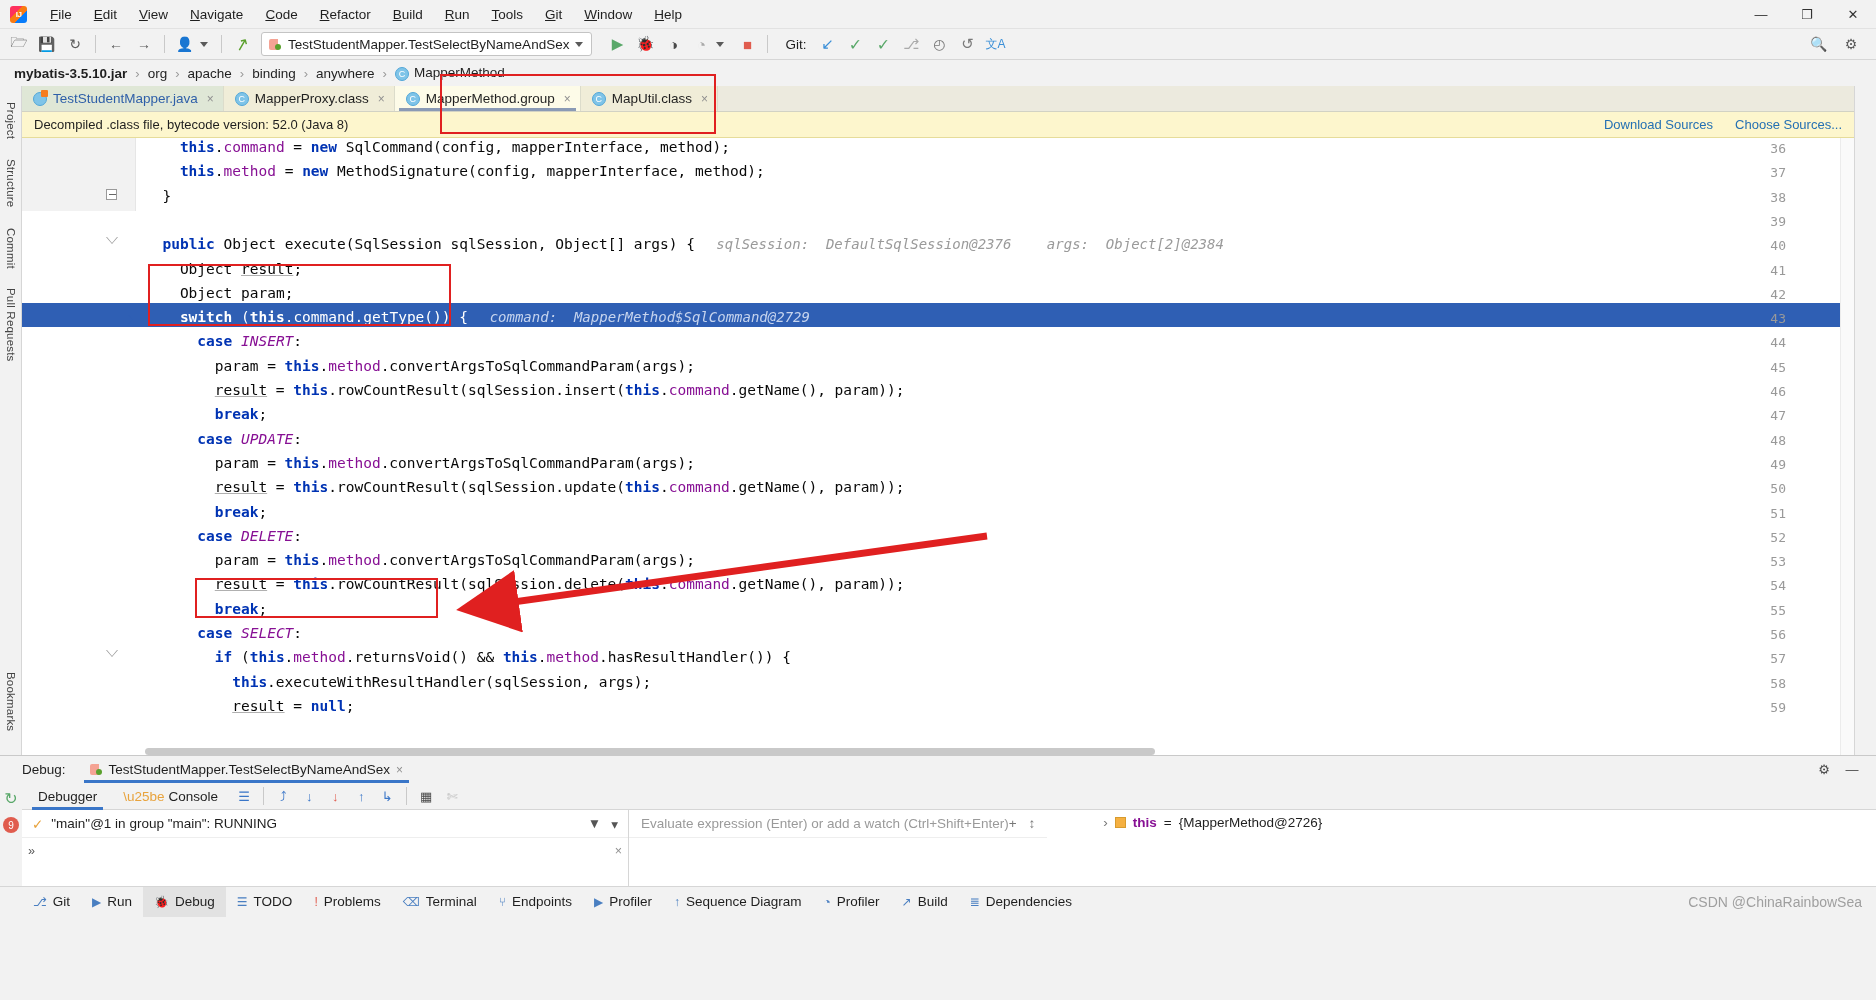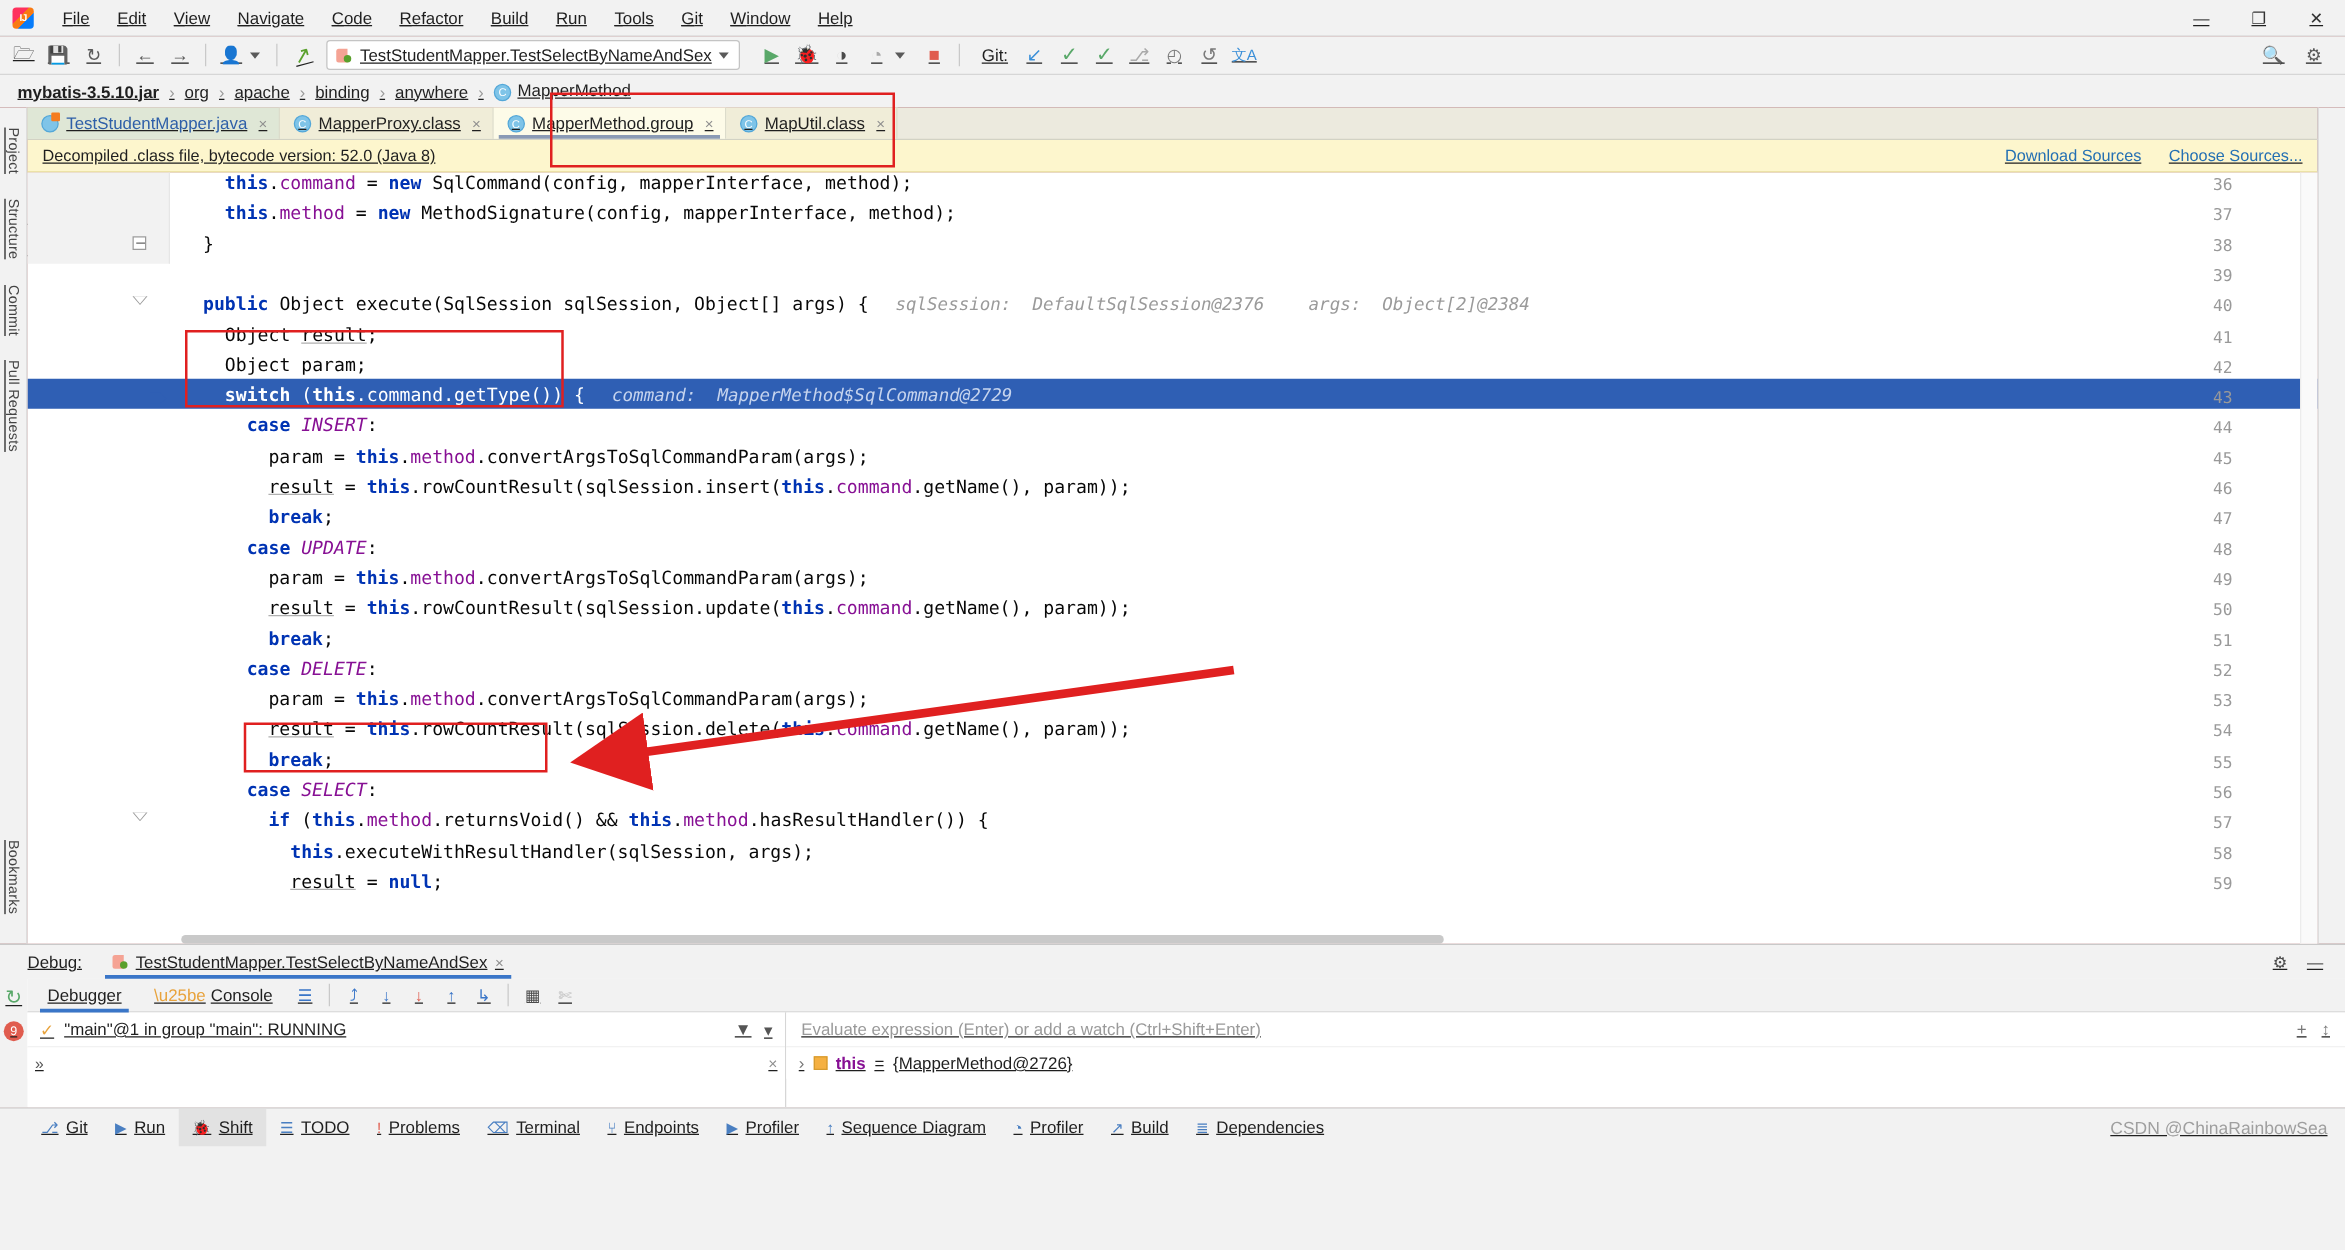--- a/index.html
+++ b/index.html
@@ -6,21 +6,21 @@
   html, body { margin:0; padding:0; }
   body {
     width: 1876px; height: 1000px;
     font-family: "Liberation Sans", sans-serif;
     font-size: 13px;
     color: #1f1f1f;
     background: #f2f2f2;
     overflow: hidden;
     position: relative;
   }
-  .ide { width:1876px; height:916px; display:flex; flex-direction:column; background:#7f1d1d;text-decoration:underline; }
+  .ide { width:1876px; height:916px; display:flex; flex-direction:column; background:#84cc16; }
 
   
   .titlebar {
     height: 29px; display:flex; align-items:center;
     background:#f2f2f2; border-bottom:1px solid #e2e2e2;
     position:relative; flex:0 0 29px;
   }
   .app-logo {
     width:17px; height:17px; margin-left:10px; margin-right:12px;
     background:linear-gradient(135deg,#fe315d 0%,#fe315d 38%,#f97a12 38%,#f97a12 62%,#087cfa 62%,#087cfa 100%);
@@ -174,21 +174,21 @@
   .dbg-main { flex:1 1 auto; display:flex; flex-direction:column; min-width:0; background:#fff;}
   .dbg-toolbar { height:27px; display:flex; align-items:center; gap:2px; background:#f2f2f2;
      border-bottom:1px solid #d6d6d6; padding-left:4px;}
   .dbg-sub { font-size:13.5px; padding:0 12px; height:27px; display:flex;align-items:center;
      position:relative;}
   .dbg-sub.active::after{content:"";position:absolute;left:6px;right:6px;bottom:0;height:3px;background:#3a76c8;}
   .dbg-ticon { width:24px;height:22px;display:flex;align-items:center;justify-content:center;
      color:#4a4a4a; font-size:13px;}
   .dbg-cols { flex:1 1 auto; display:flex; min-height:0; }
   .dbg-left { flex:0 0 607px; display:flex; flex-direction:column; border-right:1px solid #d6d6d6;}
-  .dbg-right { flex:1 1 auto; display:flex; flex-direction:column; }
+  .dbg-right { flex:1 1 auto; display:flex; flex-direction:row;gap:46px; }
   .thread-row { height:28px; display:flex; align-items:center; gap:8px; padding:0 10px;
      font-size:13.5px; background:#fff; border-bottom:1px solid #eee;}
   .frames-row { height:25px; display:flex; align-items:center; gap:8px; padding:0 6px;
      font-size:12.5px; color:#555; background:#fff;}
   .eval-row { height:28px; display:flex; align-items:center; padding:0 12px; font-size:13.5px;
      color:#9a9a9a; background:#fff; border-bottom:1px solid #eee;}
   .watch-row { height:25px; display:flex; align-items:center; gap:7px; padding:0 10px;
      font-size:13.5px; background:#fff;}
   .var-icon{width:11px;height:11px;background:#f5b041;border:1px solid #d79b2e;flex:0 0 11px;}
 
@@ -432,21 +432,21 @@
     <div class="sb-item">
         <span style="font-size: 12px; color: rgb(74, 127, 193);">⎇</span>
         <span>Git</span>
       </div>
       <div class="sb-item">
         <span style="font-size: 12px; color: rgb(74, 127, 193);">▶</span>
         <span>Run</span>
       </div>
       <div class="sb-item active">
         <span style="font-size: 12px; color: rgb(74, 127, 193);">🐞</span>
-        <span>Shift</span>
+        <span>Debug</span>
       </div>
       <div class="sb-item">
         <span style="font-size: 12px; color: rgb(74, 127, 193);">☰</span>
         <span>TODO</span>
       </div>
       <div class="sb-item">
         <span style="font-size: 12px; color: rgb(224, 92, 78);">!</span>
         <span>Problems</span>
       </div>
       <div class="sb-item">

